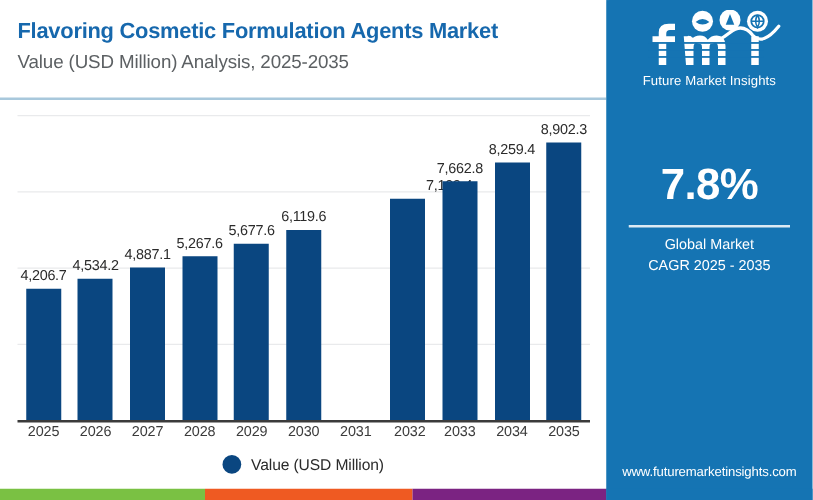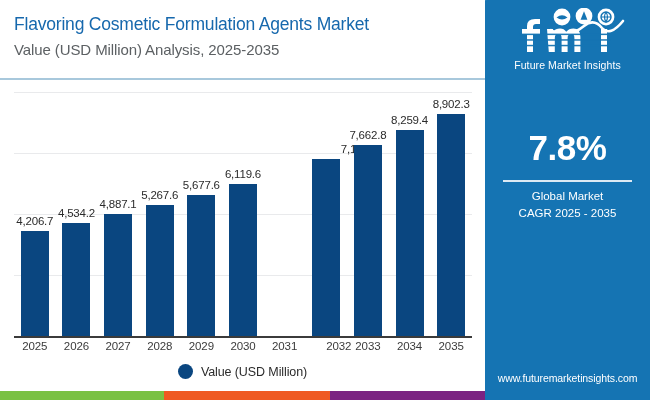--- a/index.html
+++ b/index.html
@@ -33,21 +33,21 @@
   #header {
     position: absolute;
     left: 0; top: 0;
     width: 485px;
     height: 78px;
     box-sizing: border-box;
     padding: 14px 0 0 14px;
   }
   #chart-title {
     font-size: 17.5px;
-    font-weight: normal;
+    font-weight: bold;
     color: #1668ad;
     letter-spacing: -0.2px;
     line-height: 1.15;
     white-space: nowrap;
   }
   #chart-subtitle {
     margin-top: 7px;
     font-size: 15px;
     color: #5c6063;
     font-weight: normal;
@@ -313,21 +313,21 @@
         </div>
       </div>
     <div id="x-labels">
         <div class="x-label" style="left: 0px; width: 41.6364px;">2025</div>
         <div class="x-label" style="left: 41.6364px; width: 41.6364px;">2026</div>
         <div class="x-label" style="left: 83.2727px; width: 41.6364px;">2027</div>
         <div class="x-label" style="left: 124.909px; width: 41.6364px;">2028</div>
         <div class="x-label" style="left: 166.545px; width: 41.6364px;">2029</div>
         <div class="x-label" style="left: 208.182px; width: 41.6364px;">2030</div>
         <div class="x-label" style="left: 249.818px; width: 41.6364px;">2031</div>
-        <div class="x-label" style="left: 304px; width: 41.6364px;">2032</div>
+        <div class="x-label" style="left: 293px; width: 41.6364px;">2032</div>
         <div class="x-label" style="left: 333.091px; width: 41.6364px;">2033</div>
         <div class="x-label" style="left: 374.727px; width: 41.6364px;">2034</div>
         <div class="x-label" style="left: 416.364px; width: 41.6364px;">2035</div>
       </div>
 
     <div id="legend">
       <span id="legend-swatch" style="background: rgb(10, 70, 128);"></span>
       <span id="legend-label">Value (USD Million)</span>
     </div>
   </div>

